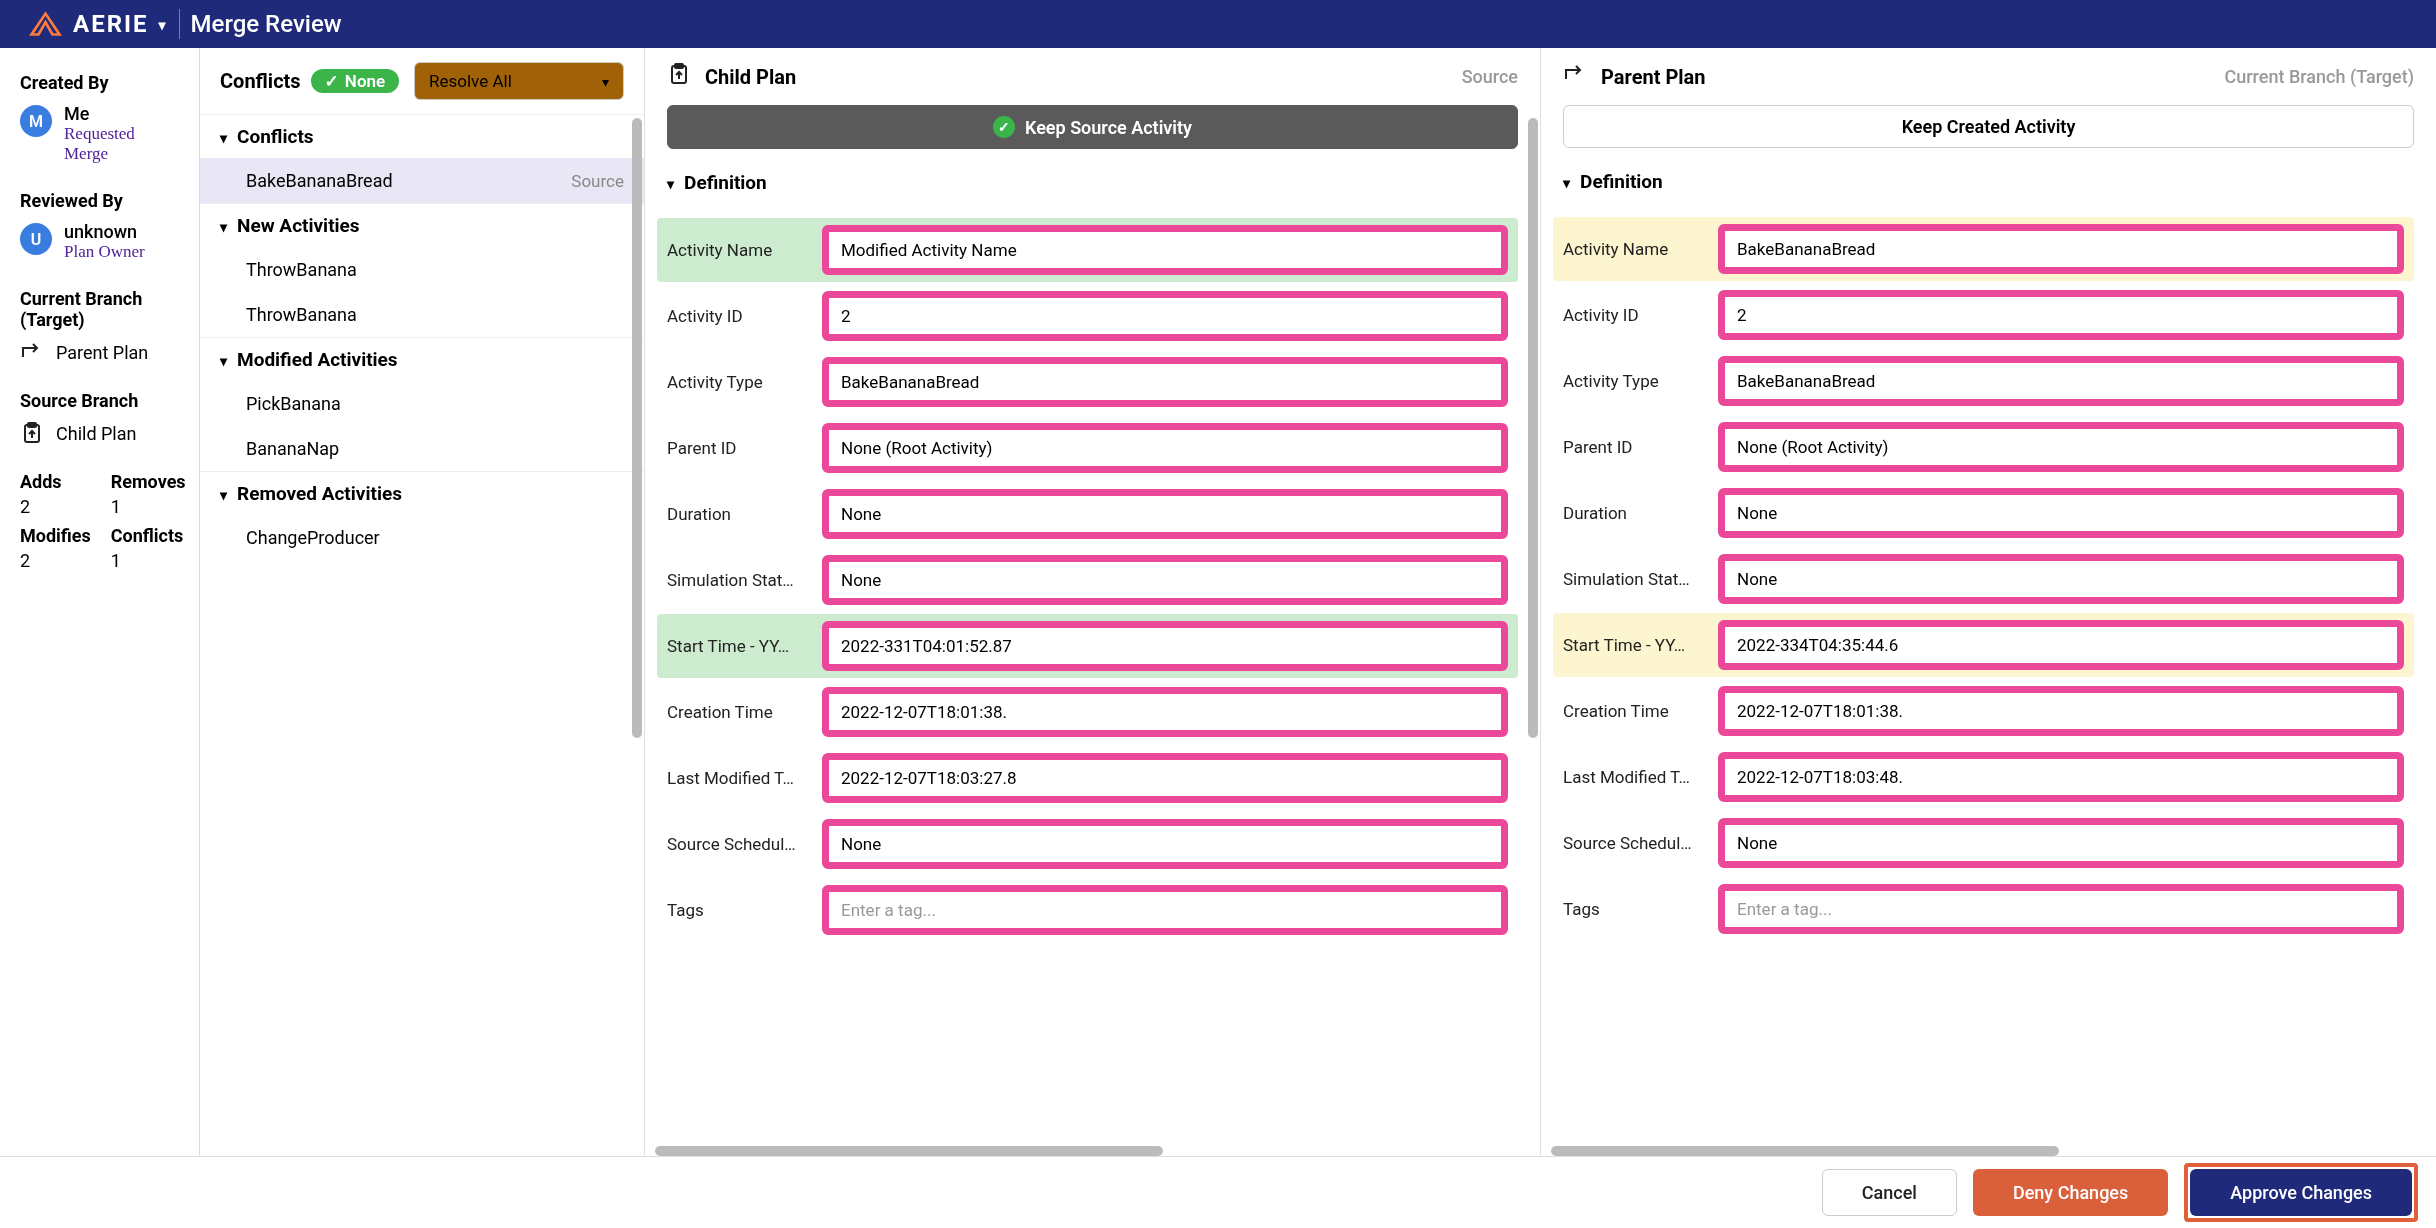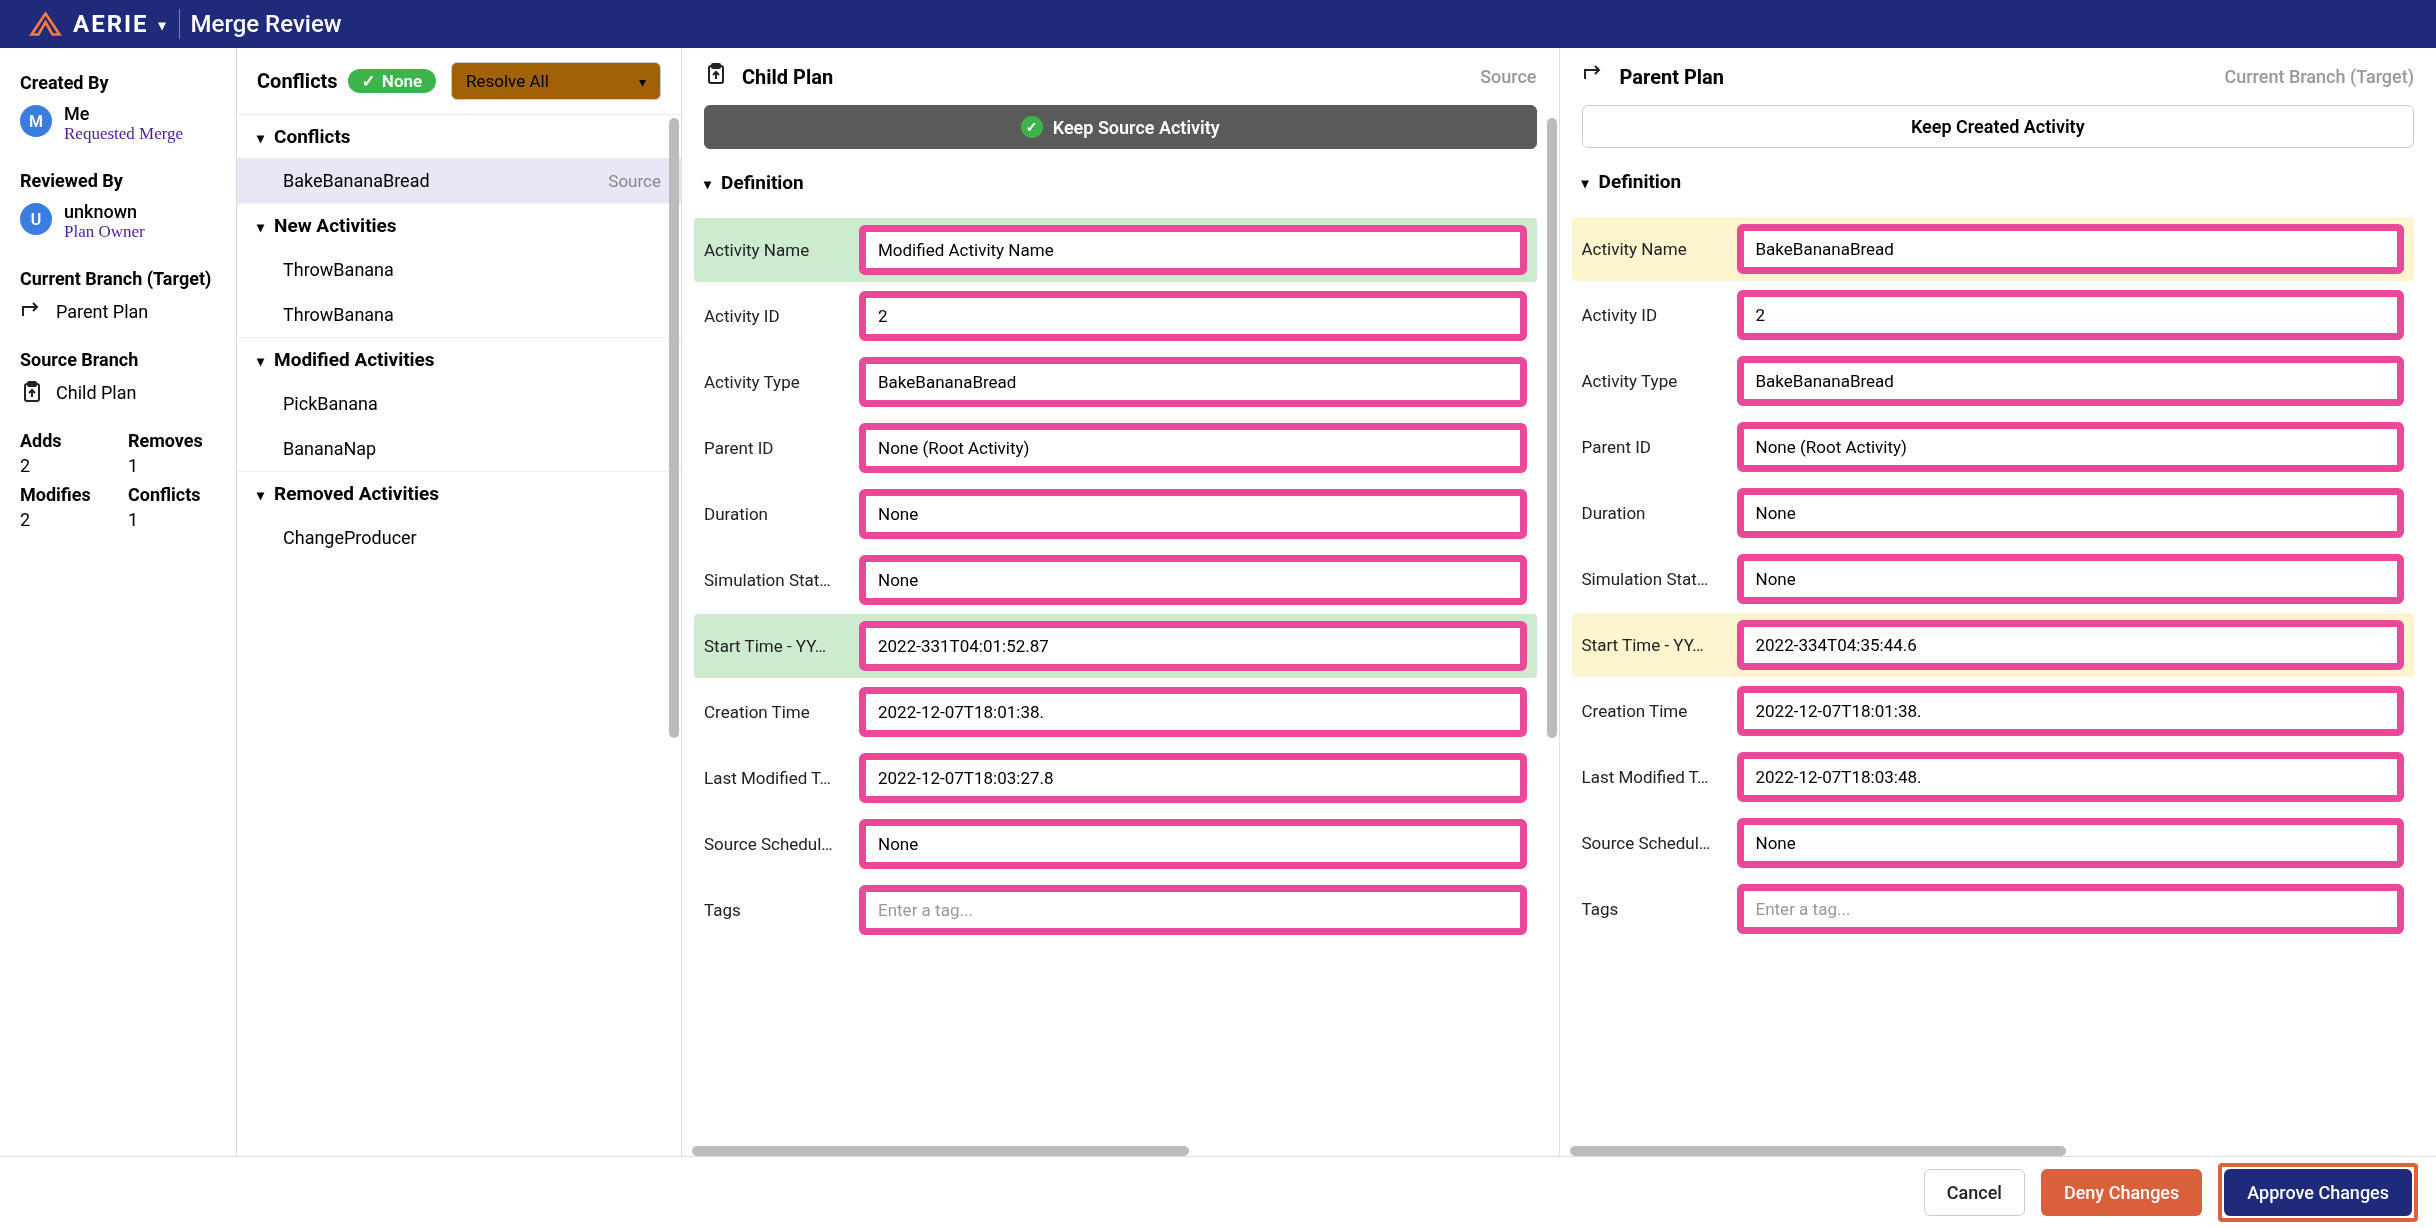--- a/index.html
+++ b/index.html
@@ -7,21 +7,21 @@
     
     
     .header { background: #1f2a7a; color: #fff; display: flex; align-items: center; padding: 0 28px; height: 48px; gap: 11px; }
     .logo { display:flex; align-items:center; gap:10px; font-weight:700; letter-spacing:2px; font-size:24px; }
     .logo svg { height:28px; }
     .divider-v { width:1px; height:30px; background: rgba(255,255,255,0.4); }
     .page-title { font-size:24px; font-weight:500; }
     
     .main { flex:1; display:flex; min-height:0; }
     
-    .sidebar { width: 237px; border-right:1px solid #ddd; padding:24px 20px; display:flex; flex-direction:column; gap:26px; font-size:18px; overflow-y:auto;}
+    .sidebar { width: 200px; border-right:1px solid #ddd; padding:24px 20px; display:flex; flex-direction:column; gap:26px; font-size:18px; overflow-y:auto;}
     .section-label { font-weight:700; font-size:18px; margin-bottom:10px; }
     .user-row { display:flex; gap:12px; align-items:flex-start; }
     .avatar { width:32px; height:32px; border-radius:50%; background:#3a7de0; color:#fff; display:flex; align-items:center; justify-content:center; font-size:16px; font-weight:600; flex-shrink:0; margin-top:2px;}
     .user-name { font-weight:500; font-size:18px; }
     .user-sub { color:#4c1d95; font-size:17px;font-family:Liberation Serif, serif; }
     .branch-row { display:flex; align-items:center; gap:12px; font-size:18px; margin-top:6px;}
     .branch-row svg, .panel-icon svg { width:24px; height:24px; }
     .stats { display:grid; grid-template-columns: 1fr 1fr; gap:8px 20px; }
     .stat-label { font-weight:700; }
     .stat-val { font-size:18px; margin-top:4px;}
@@ -56,21 +56,21 @@
     .def-label { width: 145px; font-size:17px; color:#222; white-space:nowrap; overflow:hidden; text-overflow:ellipsis;}
     .def-input { flex:1; border:7px solid #ec4899; border-radius:6px; padding:8px 12px; font-size:17px; background:#fff; white-space:nowrap; overflow:hidden; text-overflow:ellipsis;}
     .def-input.placeholder { color:#999; }
     
     .scrollbar-h { position:absolute; bottom:0; left:10px; right:10px; height:10px;}
     .scrollbar-h-thumb { height:10px; background:#bbb; border-radius:5px; width:58%;}
     .plan-col .vthumb { position:absolute; right:2px; top:70px; width:10px; height:620px; background:#bbb; border-radius:5px;}
     .changes-col { position:relative; }
     
     .footer { height:72px; border-top:1px solid #ddd; display:flex; align-items:center; justify-content:flex-end; gap:16px; padding:0 18px;}
-    .btn { border-radius:6px; padding:12px 22px; font-size:18px; font-weight:500; border:1px solid transparent; cursor:pointer;}
+    .btn { border-radius:6px; padding:12px 39px; font-size:18px; font-weight:500; border:1px solid transparent; cursor:pointer;}
     .btn-secondary { background:#fff; border-color:#ccc; color:#222;}
     .btn-deny { background:#d9603b; color:#fff;}
     .btn-approve { background:#1f2a7a; color:#fff;}
     .approve-highlight { border:4px solid #e0603b; border-radius:4px; padding:2px;}
     
     .caret-down::before{ content:"▾"; font-size:14px; }
   </style>
 </head>
 <body>
 

